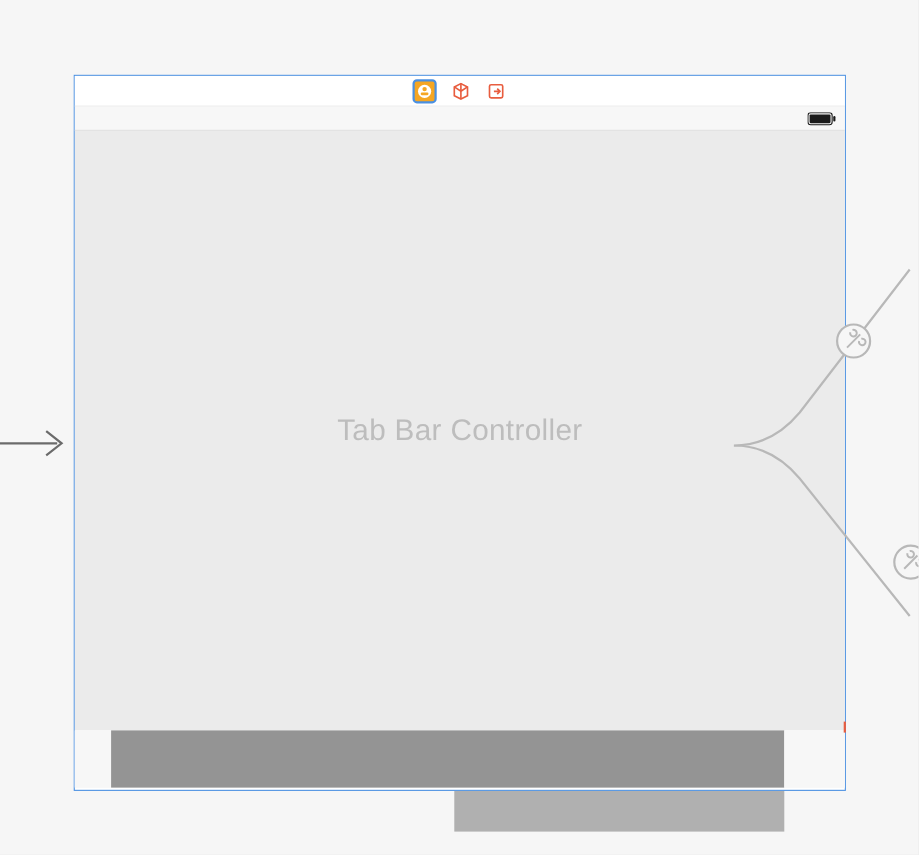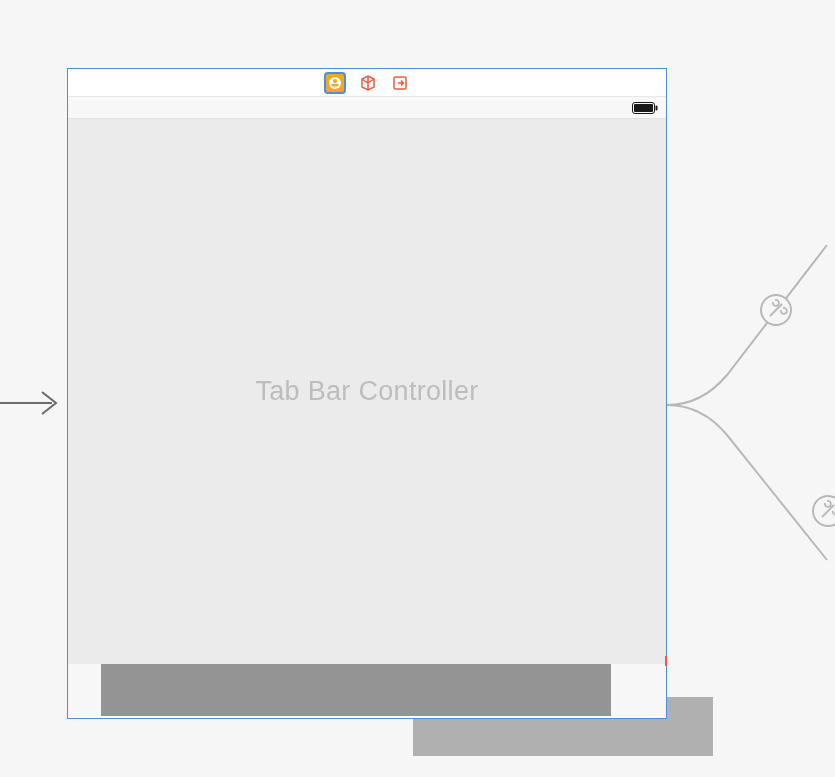--- a/index.html
+++ b/index.html
@@ -14,21 +14,21 @@
       background: #f6f6f6;
       font-family: -apple-system, BlinkMacSystemFont, "Helvetica Neue", sans-serif;
       position: relative;
       overflow: hidden;
     }
     
     .scene-container {
       position: absolute;
       left: 67px;
       top: 68px;
-      width: 600px;
+      width: 702px;
       height: 651px;
       background: #ffffff;
       border: 1px solid #4a90e2;
     }
     
     .dock-bar {
       height: 28px;
       background: #ffffff;
       display: flex;
       justify-content: center;

